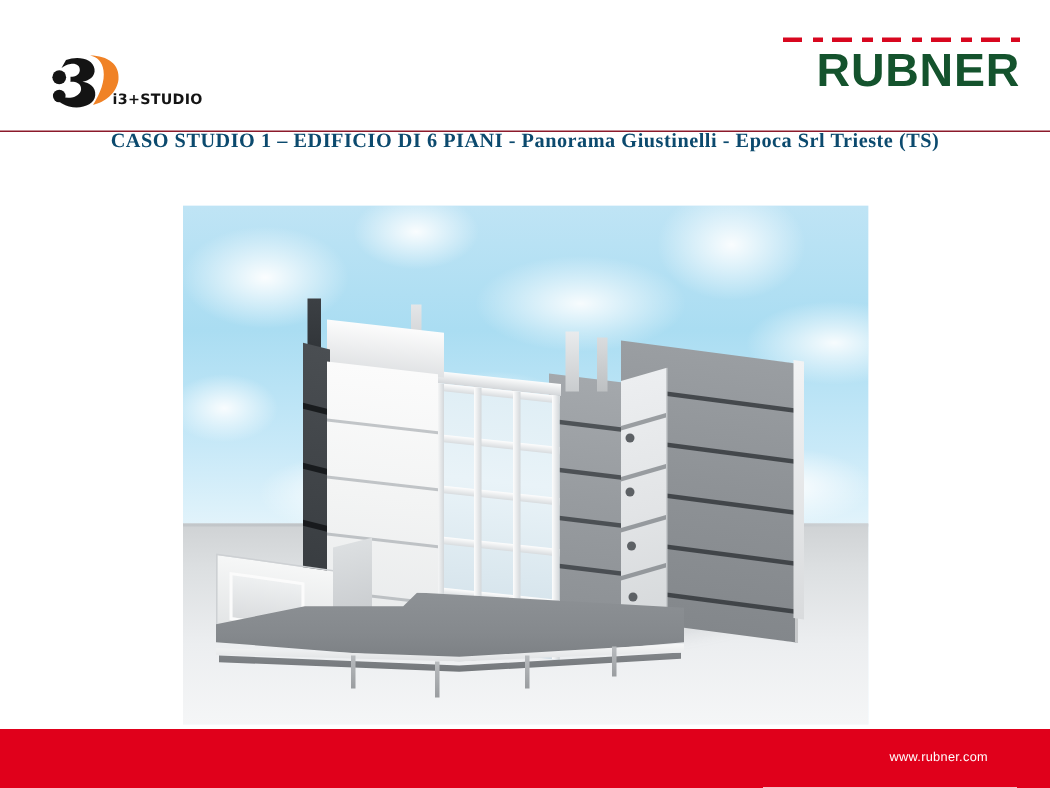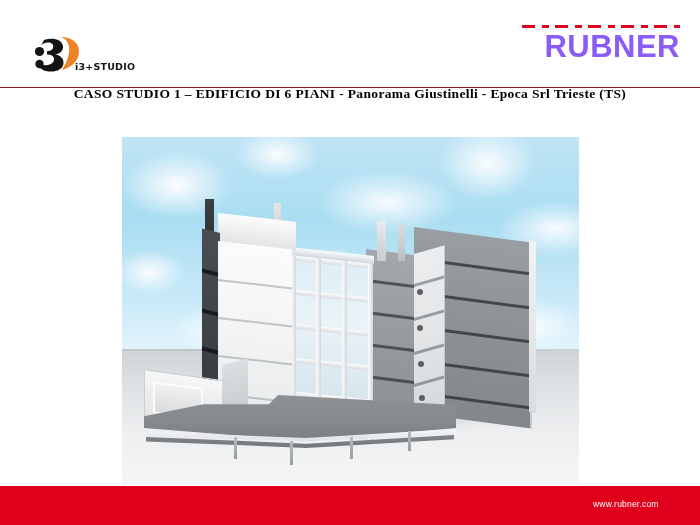--- a/index.html
+++ b/index.html
@@ -82,21 +82,21 @@
       #ffffff 13px, #ffffff 20px,
       #d8071f 20px, #d8071f 27px,
       #ffffff 27px, #ffffff 33px
     );
   }
   .rubner-word {
     font-family: "Liberation Sans", sans-serif;
     font-size: 31px;
     font-weight: bold;
     letter-spacing: 0.5px;
-    color: #8b5cf6;
+    color: #14532d;
     line-height: 30px;
     margin: 4px 0 0 0;
   }
   .rubner-sub {
     font-family: "Liberation Sans", sans-serif;
     font-size: 17px;
     font-weight: normal;
     letter-spacing: 0.4px;
     color: #6e6e6e;
     line-height: 19px;
@@ -116,21 +116,21 @@
   .slide-title {
     position: absolute;
     left: 0;
     top: 86px;
     width: 700px;
     text-align: center;
     font-family: "Liberation Serif", serif;
     font-size: 13.5px;
     font-weight: bold;
     letter-spacing: 0.35px;
-    color: #000000;
+    color: #0c4a6e;
     white-space: nowrap;
   }
 
   
   .render-frame {
     position: absolute;
     left: 122px;
     top: 137px;
     width: 457px;
     height: 346px;

